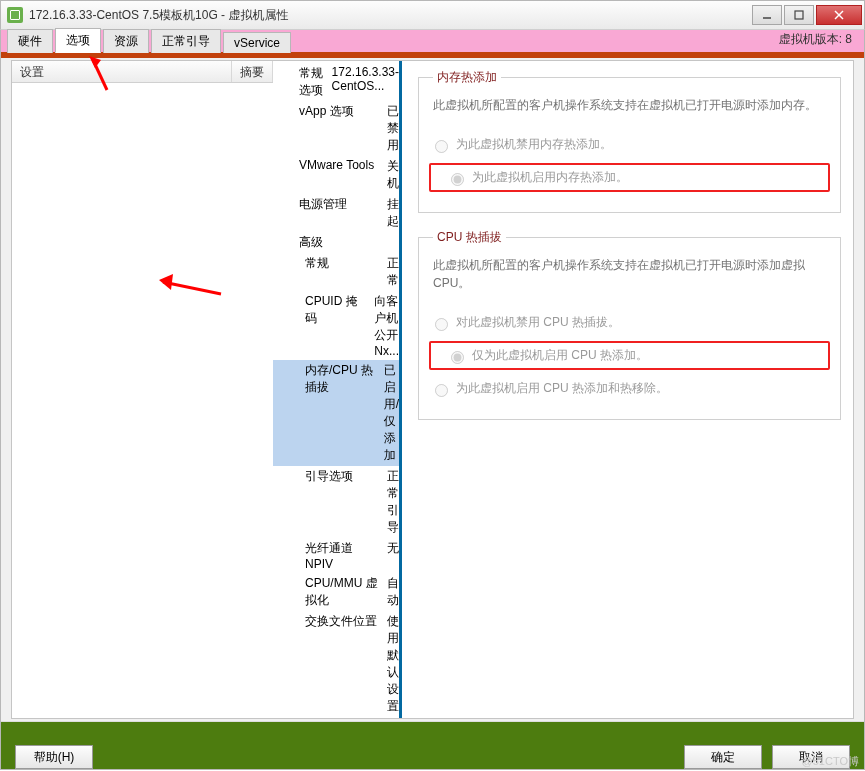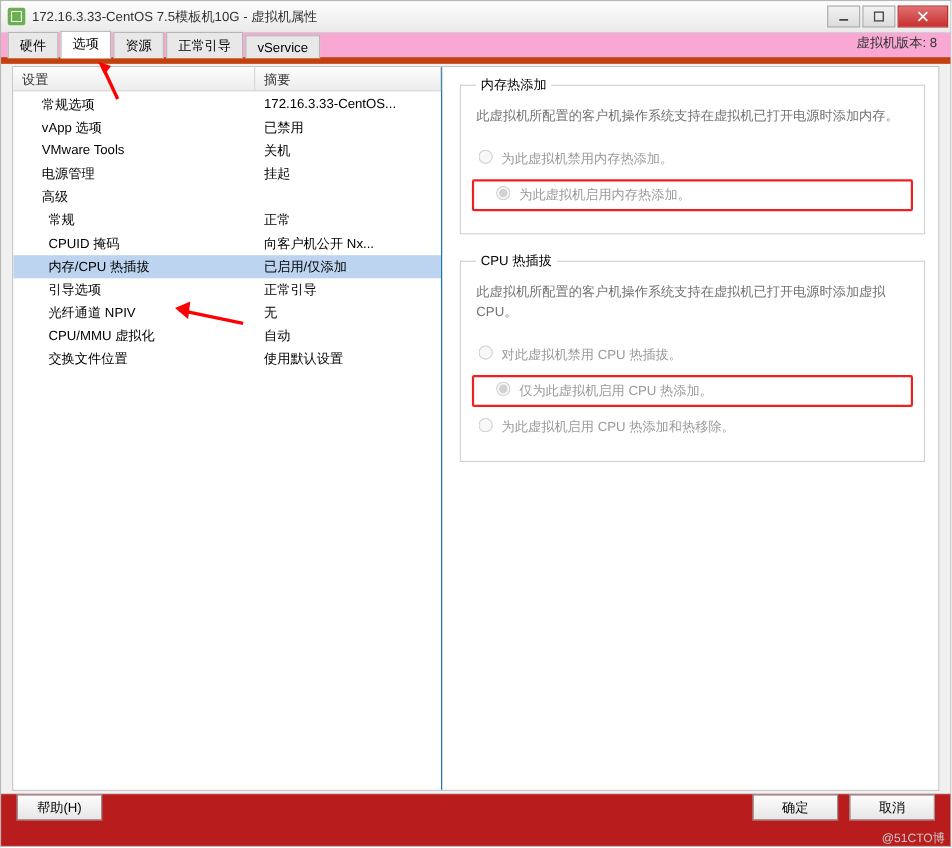--- a/index.html
+++ b/index.html
@@ -19,43 +19,43 @@
 
 
 .tabs { display: flex; align-items: end; padding: 4px 6px 0 6px; height: 28px; background: #f9a8d4; border-bottom: 6px solid #c2410c; }
 .tab { padding: 3px 10px; border: 1px solid #b7b7b7; border-bottom: none; background: #e8e8e8; margin-right: 2px; cursor: default; position: relative; top: 1px; }
 .tab.active { background: #fff; border-bottom: 1px solid #fff; }
 .version { margin-left: auto; color: #333; padding-right: 6px; padding-bottom: 4px; }
 
 
 .body { position: absolute; top: 56px; left: 10px; right: 10px; bottom: 50px; background: #fff; border: 1px solid #c5c5c5; display: flex; top: 30px; }
 .body { top: 30px; }
-.left { width: 390px; border-right: 1px solid #0369a1; display: flex; flex-direction: column; }
+.left { width: 390px; border-right: 3px solid #0369a1; display: flex; flex-direction: row; }
 .left-header { display: flex; background: linear-gradient(#fdfdfd,#ececec); border-bottom: 1px solid #d0d0d0; height: 22px; }
 .left-header .col { padding: 3px 8px; border-right: 1px solid #d8d8d8; color: #333; }
 .left-header .col.setting { width: 220px; }
 .left-header .col.summary { flex: 1; }
 .left-list { flex: 1; overflow: hidden; padding-top: 2px; }
 .row { display: flex; padding: 2px 0; }
 .row .c1 { width: 220px; padding-left: 26px; }
 .row.indent .c1 { padding-left: 32px; }
 .row .c2 { flex: 1; padding-left: 8px; }
 .row.selected { background: #bcd4ef; }
 
 .right { flex: 1; padding: 8px 12px 0 16px; }
 fieldset { border: 1px solid #d0d0d0; padding: 10px 14px 16px 14px; margin-bottom: 16px; }
-legend { padding: 0 4px; color: #000000; }
+legend { padding: 0 4px; color: #7f1d1d; }
 .desc { color: #737373; margin-bottom: 16px; line-height: 1.5; }
-.opt { display: flex; align-items: flex-start; color: #9a9a9a; padding: 6px 2px; }
+.opt { display: flex; align-items: flex-end; color: #9a9a9a; padding: 6px 2px; }
 .opt input { margin-right: 8px; }
 .opt.highlight { border: 2px solid #f02020; border-radius: 2px; padding: 4px 20px; margin: 4px -4px; }
 .opt.disabled { color: #9a9a9a; }
 
 
-.footer { position: absolute; left: 0; right: 0; bottom: 0; height: 48px; border-top: 1px solid #ddd; display: flex; align-items: flex-start; padding: 0 14px; background: #b91c1c; }
+.footer { position: absolute; left: 0; right: 0; bottom: 0; height: 48px; border-top: 1px solid #ddd; display: flex; align-items: flex-end; padding: 0 14px; background: #4d7c0f; }
 .footer .btn { min-width: 78px; height: 24px; border: 1px solid #999; background: linear-gradient(#fdfdfd,#e6e6e6); padding: 2px 14px; cursor: default; }
 .footer .spacer { flex: 1; }
 .footer .btn + .btn { margin-left: 10px; }
 
 
 .arrow1 { position: absolute; top: 26px; left: 88px; color: #ff0000; pointer-events: none; }
 .arrow2 { position: absolute; top: 240px; left: 158px; color: #ff0000; pointer-events: none; }
 
 .watermark { position: absolute; right: 6px; bottom: 2px; color: #c9c9c9; font-size: 11px; }
 </style>

